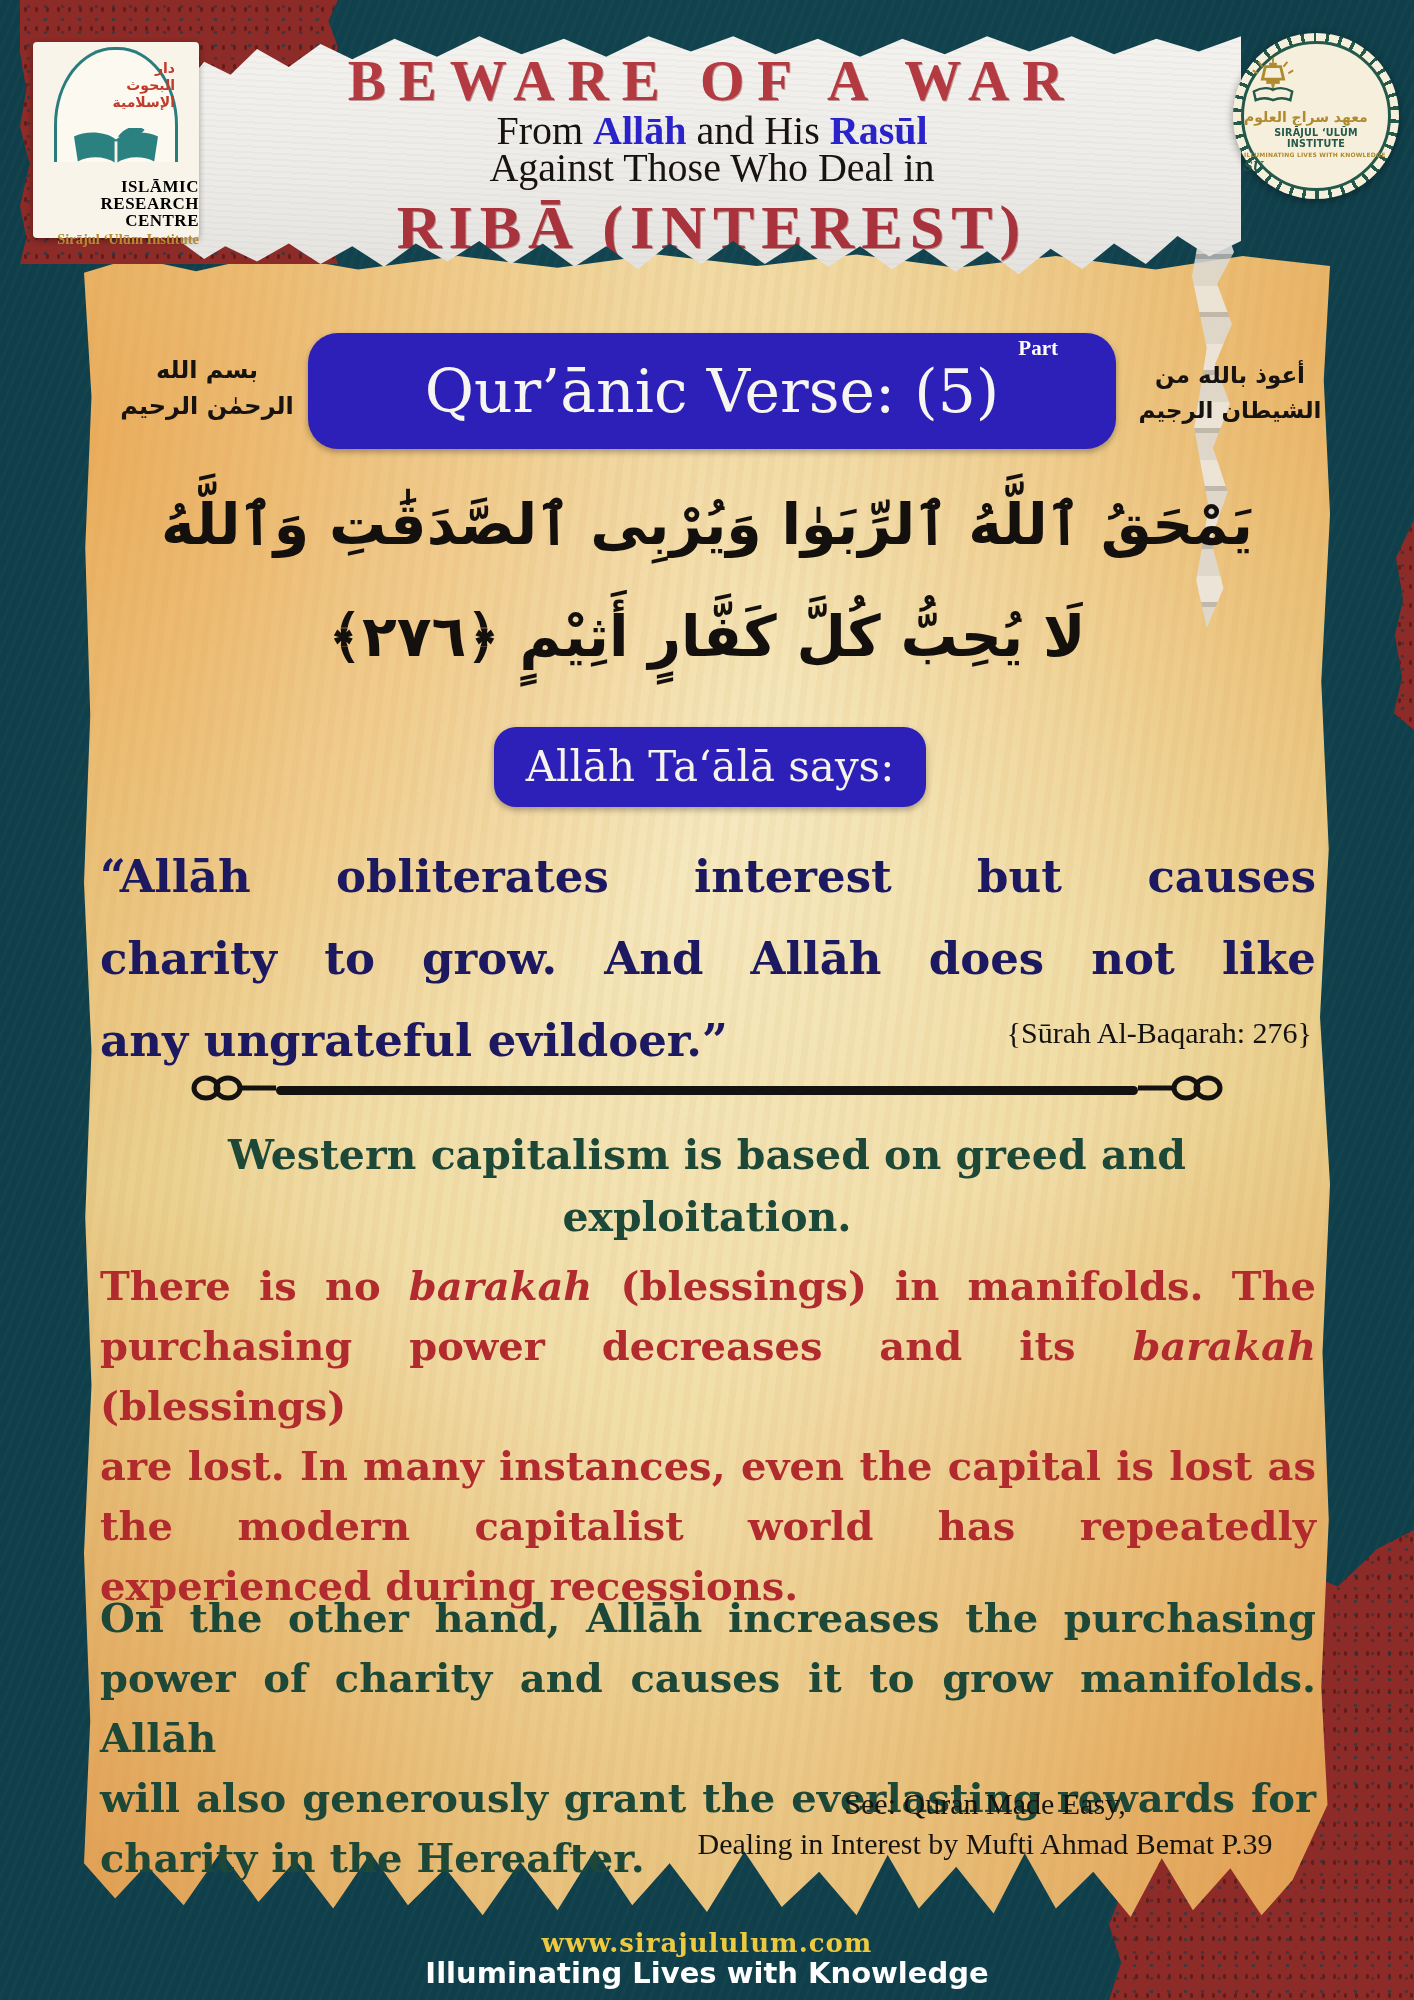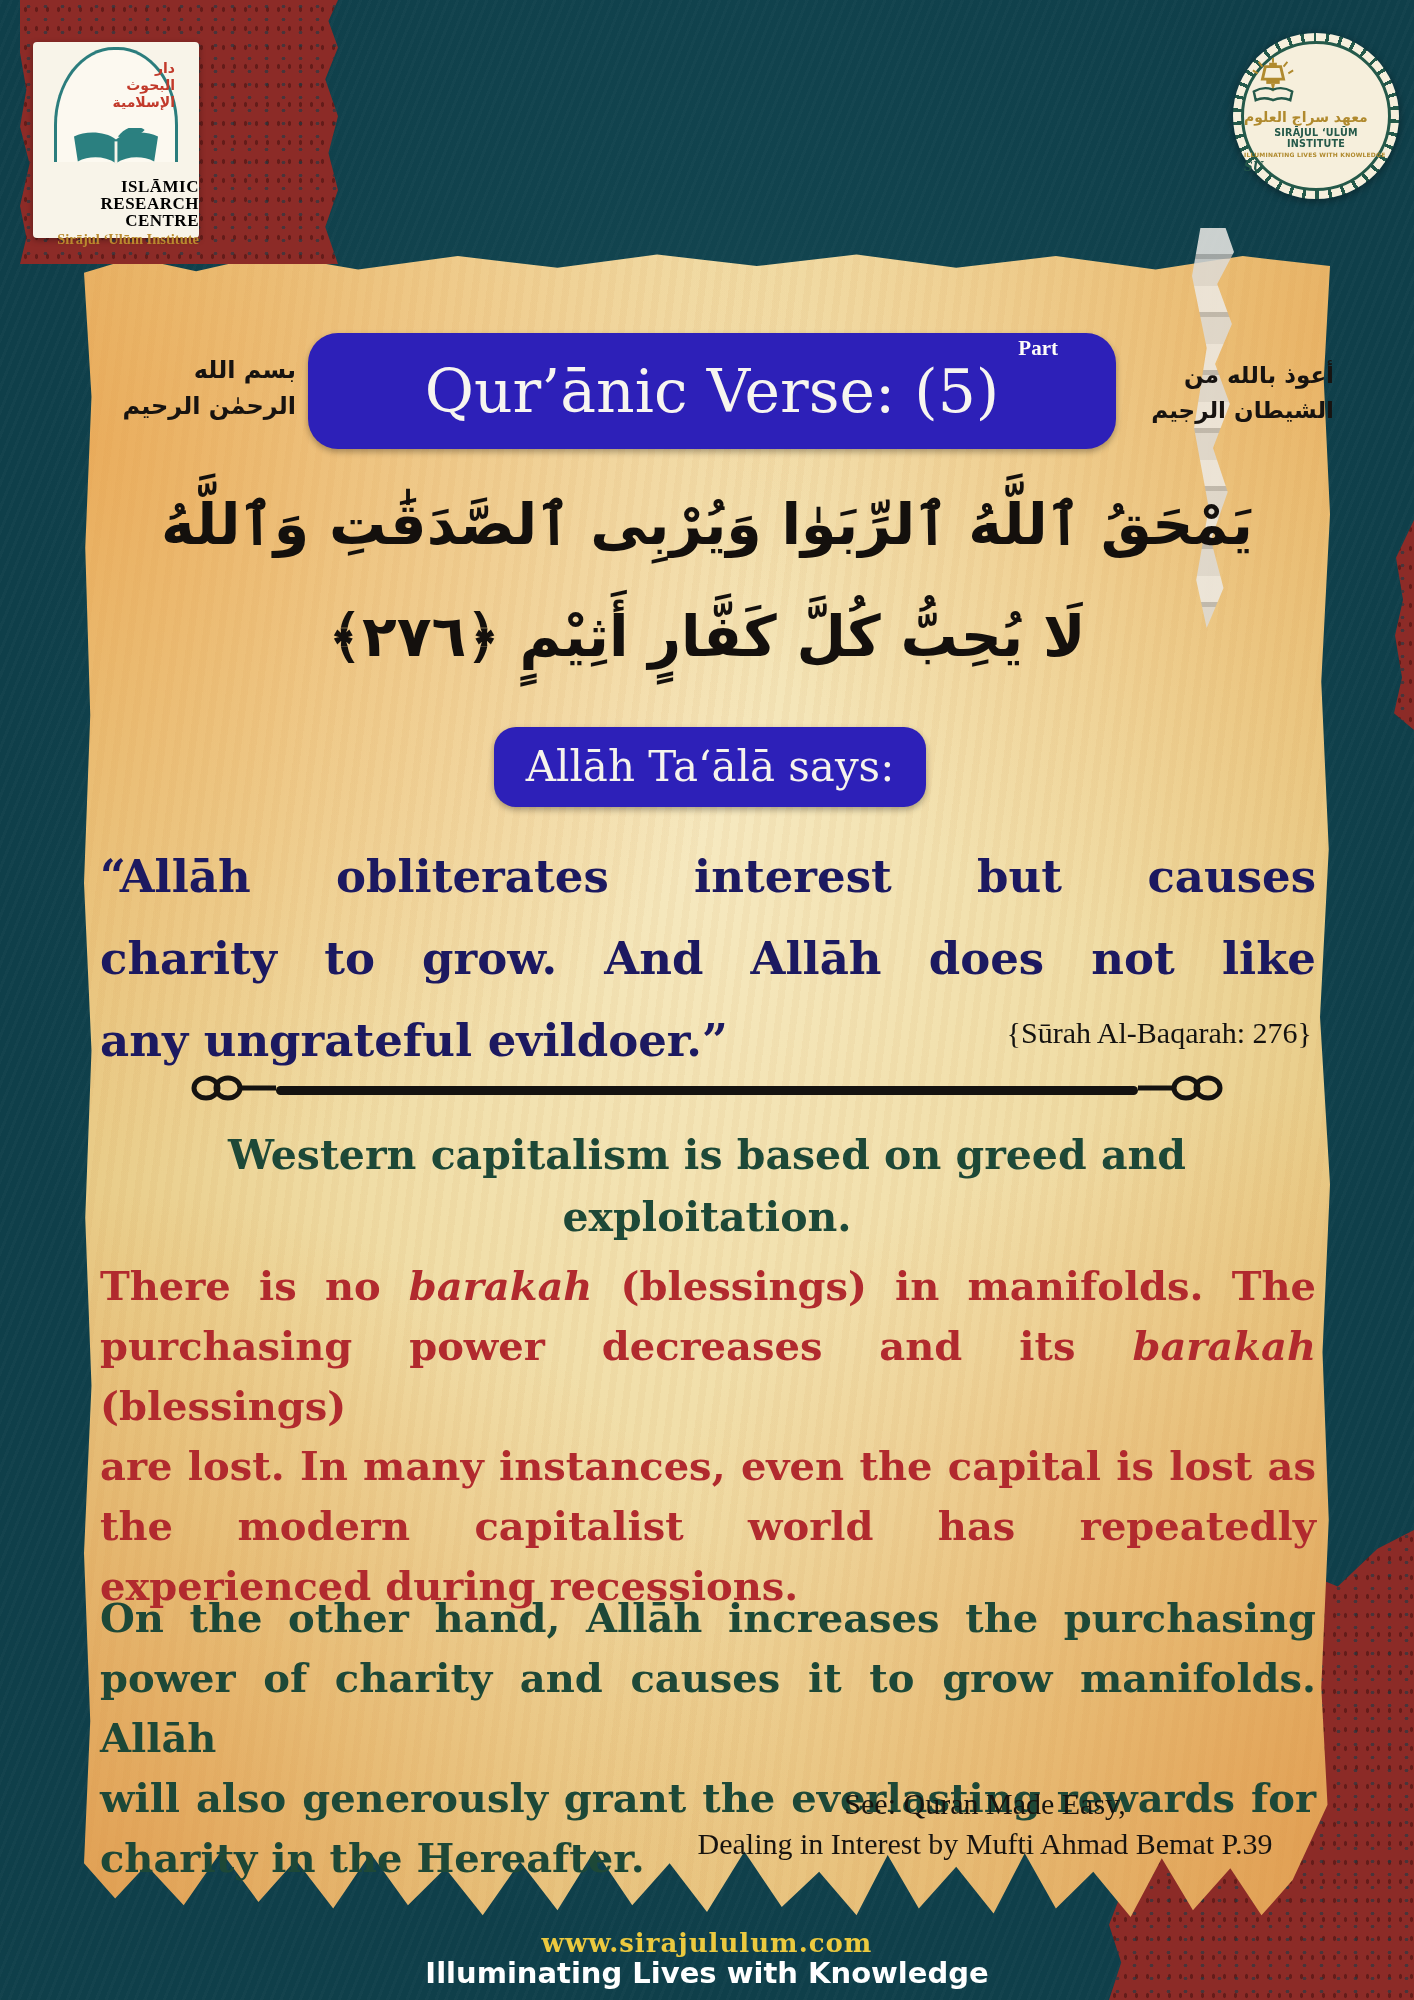--- a/index.html
+++ b/index.html
@@ -69,21 +69,21 @@
      background:repeating-conic-gradient(#f6efdc 0deg 7deg,#24594a 7deg 9.5deg);
      display:flex;align-items:center;justify-content:center;box-shadow:0 2px 8px rgba(0,0,0,.4);}
   .badge-inner{width:150px;height:150px;border-radius:50%;background:#f6efdc;border:3px solid #24594a;
      box-sizing:border-box;display:flex;flex-direction:column;align-items:flex-start;justify-content:center;text-align:center;}
   .badge-ar{color:#b08a2e;font-family:"DejaVu Sans", sans-serif;font-weight:bold;font-size:14px;line-height:16px;direction:rtl;}
   .badge-name{color:#24594a;font-family:"DejaVu Sans", sans-serif;font-weight:bold;font-size:9.6px;letter-spacing:.2px;margin-top:2px;}
   .badge-tag{color:#b08a2e;font-family:"DejaVu Sans", sans-serif;font-weight:bold;font-size:6px;letter-spacing:.2px;margin-top:2px;}
   .badge-mono{color:#24594a;font-family:"DejaVu Serif", serif;font-style:italic;font-weight:bold;font-size:12px;line-height:16px;margin-top:1px;}
   
   .onparch{position:absolute;z-index:7;}
-  .arabic-side{color:#171310;font-family:"DejaVu Sans", sans-serif;font-weight:bold;direction:rtl;text-align:right;}
+  .arabic-side{color:#171310;font-family:"DejaVu Sans", sans-serif;font-weight:bold;direction:rtl;text-align:center;}
   .bismillah{left:118px;top:352px;width:178px;font-size:24px;line-height:36px;}
   .taawwudh{left:1126px;top:358px;width:208px;font-size:23px;line-height:35px;}
   .pill{left:308px;top:333px;width:808px;height:116px;background:#2d20b8;border-radius:30px;box-shadow:0 3px 6px rgba(0,0,0,.3);}
   .pill-part{position:absolute;top:3px;right:58px;color:#fdfcf8;font-weight:bold;font-size:21px;}
   .pill-text{width:100%;text-align:center;color:#f7f5ef;font-family:"DejaVu Serif", serif;font-size:60px;line-height:116px;}
   .verse{left:100px;top:468px;width:1214px;text-align:center;direction:rtl;color:#14100d;
      font-family:"DejaVu Sans", sans-serif;font-weight:bold;font-size:57px;line-height:112px;}
   .says{left:494px;top:727px;width:432px;height:80px;background:#2d20b8;border-radius:22px;
      color:#f6f3ec;font-family:"DejaVu Serif", serif;font-size:42px;line-height:80px;text-align:center;box-shadow:0 3px 6px rgba(0,0,0,.3);}
   .quote{left:100px;top:836px;width:1216px;color:#1c1960;font-family:"DejaVu Serif", serif;
@@ -113,20 +113,26 @@
 
 <div class="page">
 
   <div class="grunge grunge-tl"></div>
   <div class="grunge grunge-br"></div>
   <div class="grunge grunge-rs"></div>
 
   <div class="parchment"></div>
   <div class="paper-strip"></div>
 
+  <div class="paper-header">
+    <div class="h-title">BEWARE OF A WAR</div>
+    <div class="h-sub"><span>From </span><span class="h-blue">Allāh</span><span> and His </span><span class="h-blue">Rasūl</span></div>
+    <div class="h-sub2">Against Those Who Deal in</div>
+    <div class="h-riba">RIBĀ (INTEREST)</div>
+  </div>
 
   <div class="logo-left">
     <div class="arch">
       <div class="arch-ar">
         <div>دار</div>
         <div>البحوث</div>
         <div>الإسلامية</div>
       </div>
       <span class="book-icon">
         <svg width="96" height="42" viewBox="0 0 100 44">

